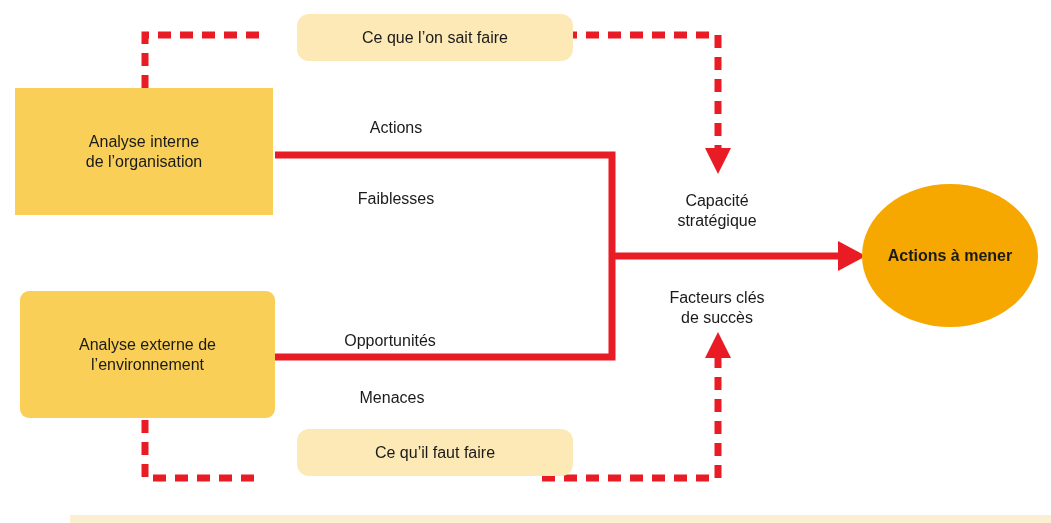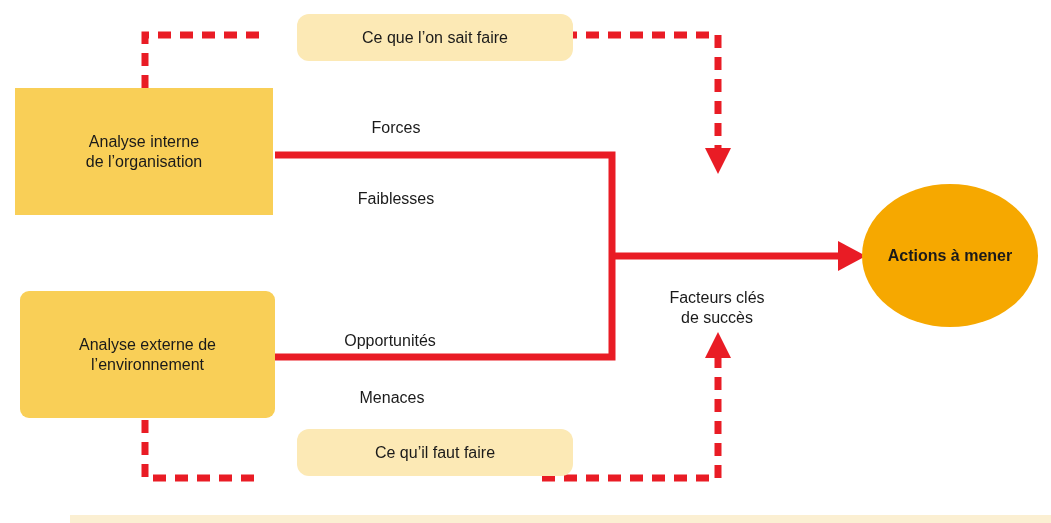--- a/index.html
+++ b/index.html
@@ -110,28 +110,30 @@
   <div class="node banner" style="left:265px;top:14px;width:276px;height:47px;">Ce que l’on sait faire</div>
 
   <div class="node box-yellow" style="left:15px;top:88px;width:258px;height:127px;">Analyse interne
 de l’organisation</div>
 
   <div class="node box-yellow" style="left:20px;top:291px;width:255px;height:127px;border-radius:9px;">Analyse externe de
 l’environnement</div>
 
   <div class="node banner" style="left:265px;top:429px;width:276px;height:47px;">Ce qu’il faut faire</div>
 
-  <div class="node plain-label" style="left:396px;top:128px;">Forces</div>
+  <div class="node plain-label" style="left:396px;top:128px;">Actions</div>
 
   <div class="node plain-label" style="left:396px;top:199px;">Faiblesses</div>
 
   <div class="node plain-label" style="left:390px;top:341px;">Opportunités</div>
 
   <div class="node plain-label" style="left:392px;top:398px;text-align:right;">Menaces</div>
 
+  <div class="node plain-label" style="left:717px;top:211px;">Capacité
+stratégique</div>
 
   <div class="node plain-label" style="left:717px;top:308px;">Facteurs clés
 de succès</div>
 
   <div class="node ellipse" style="left:862px;top:184px;width:176px;height:143px;">Actions à mener</div>
 
   <div class="footer-strip"></div>
 
 </div>
 

